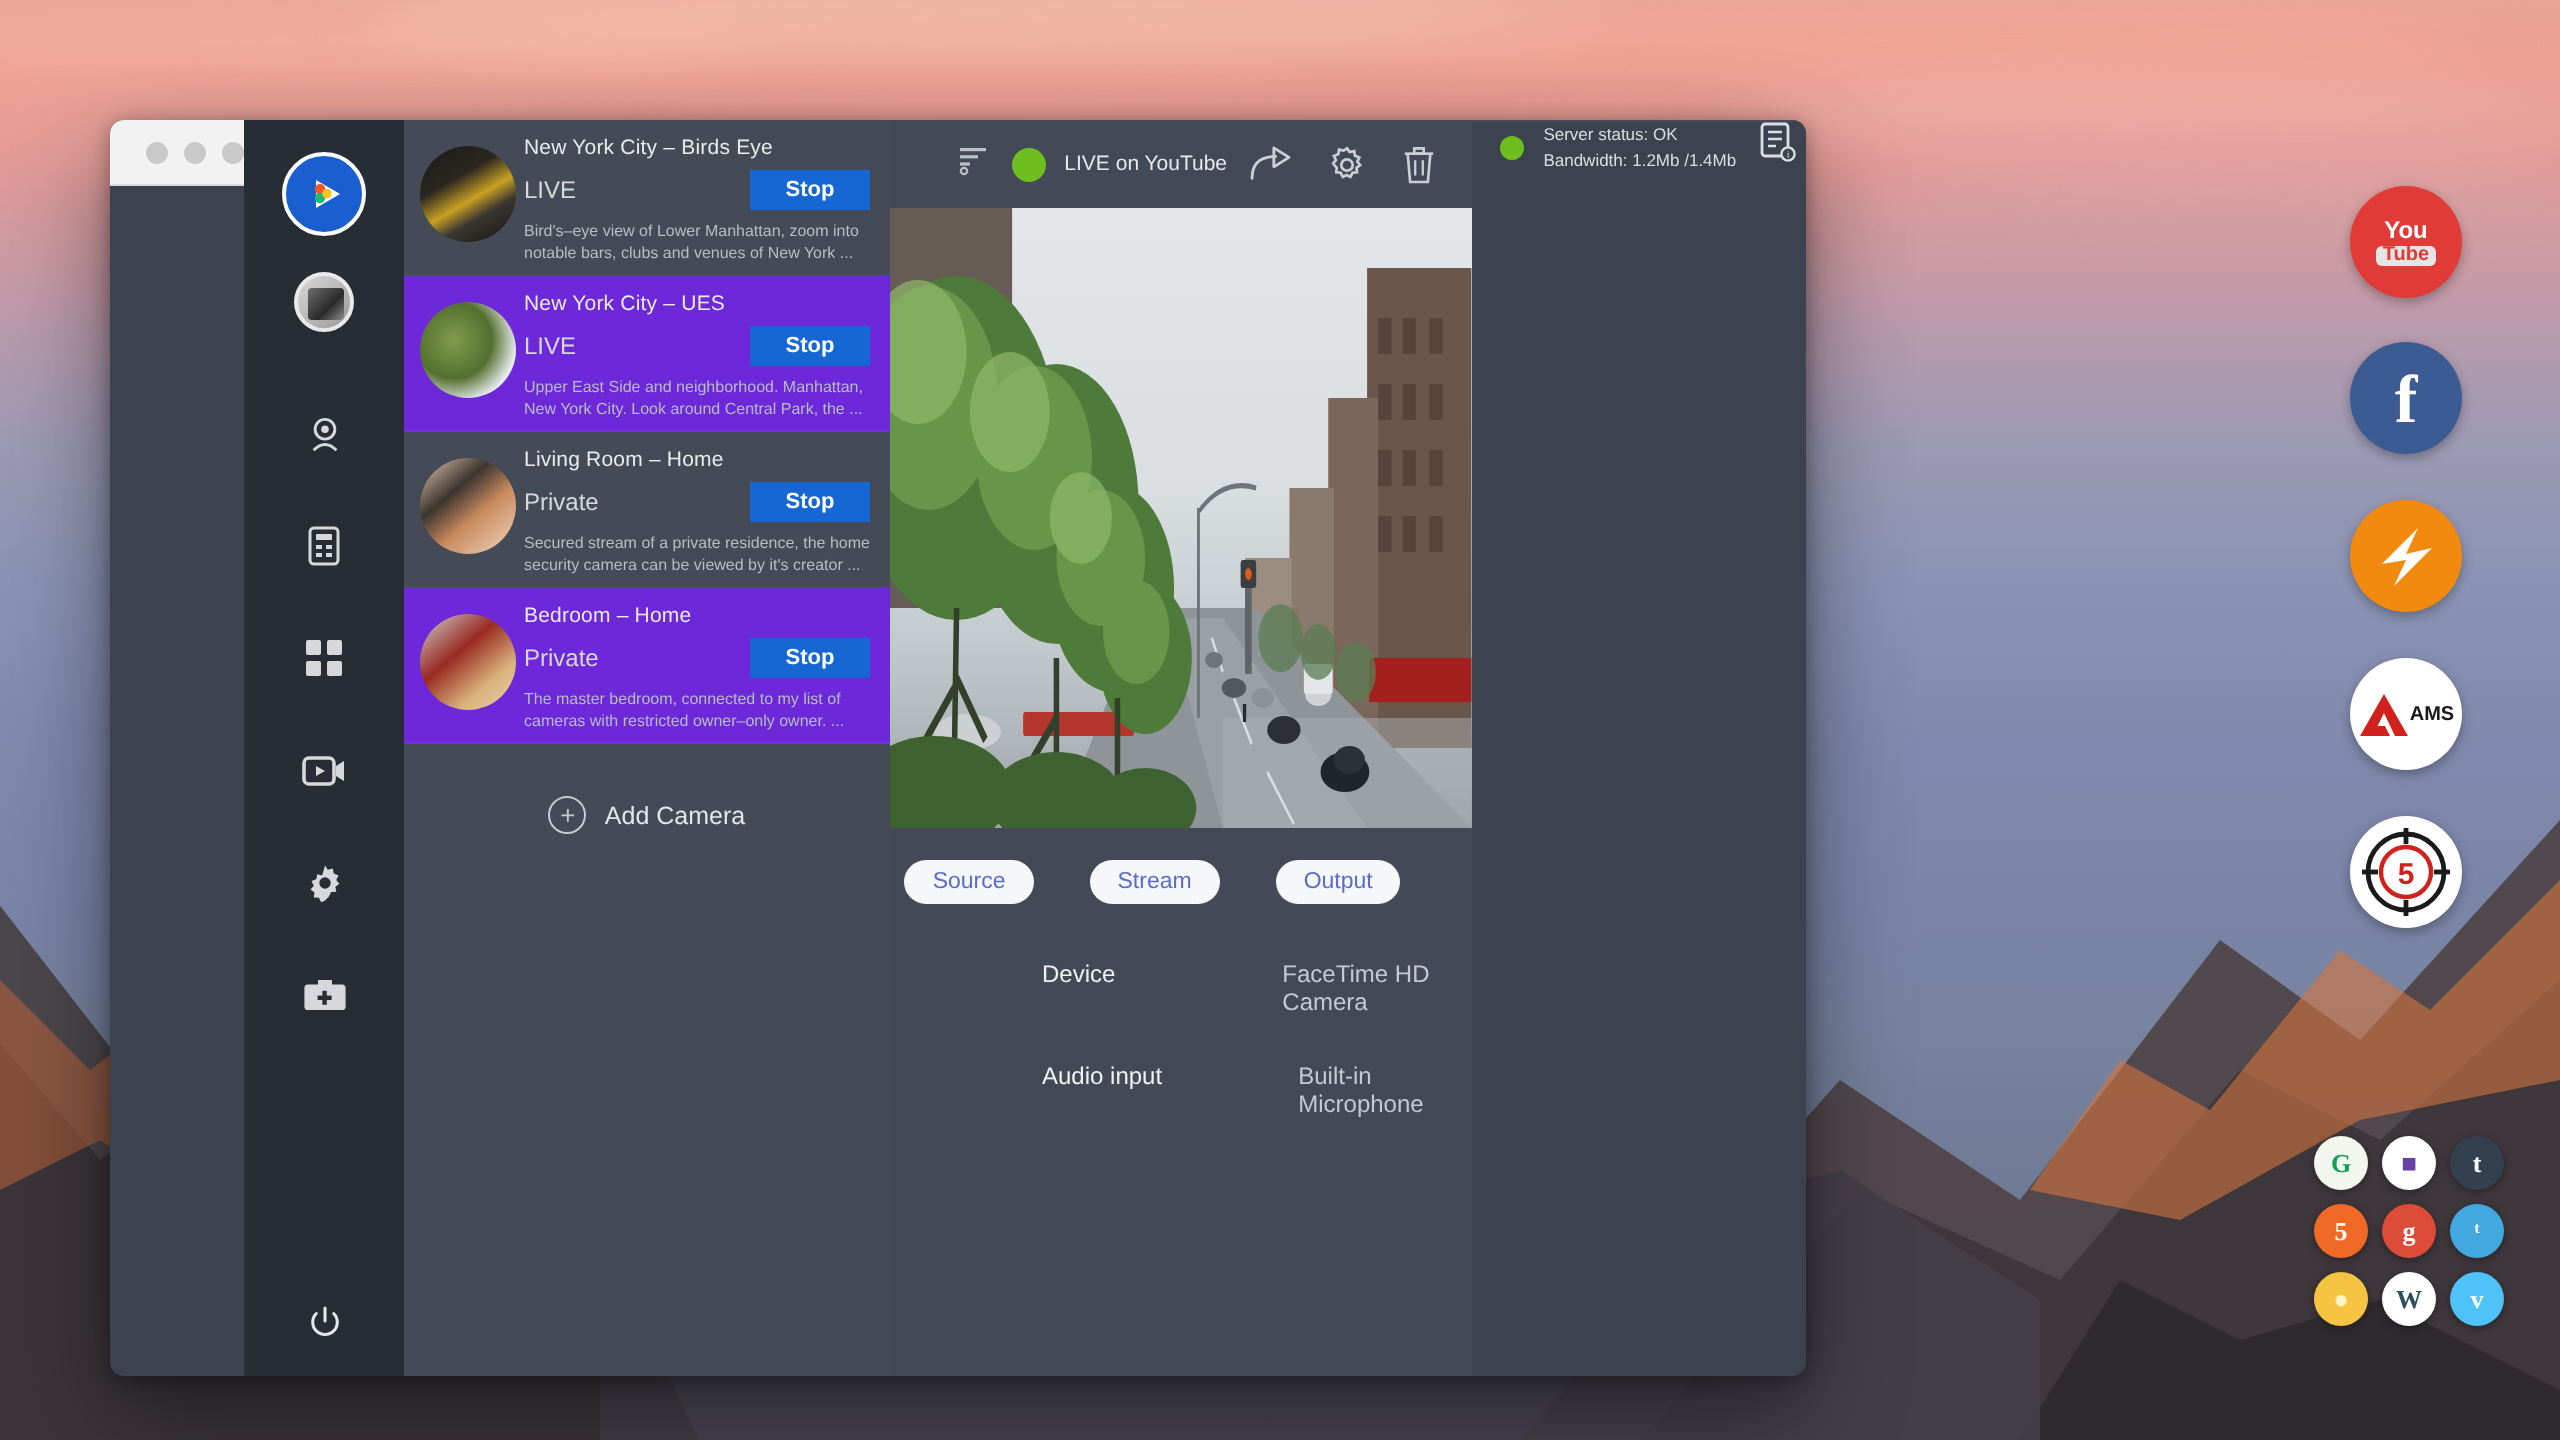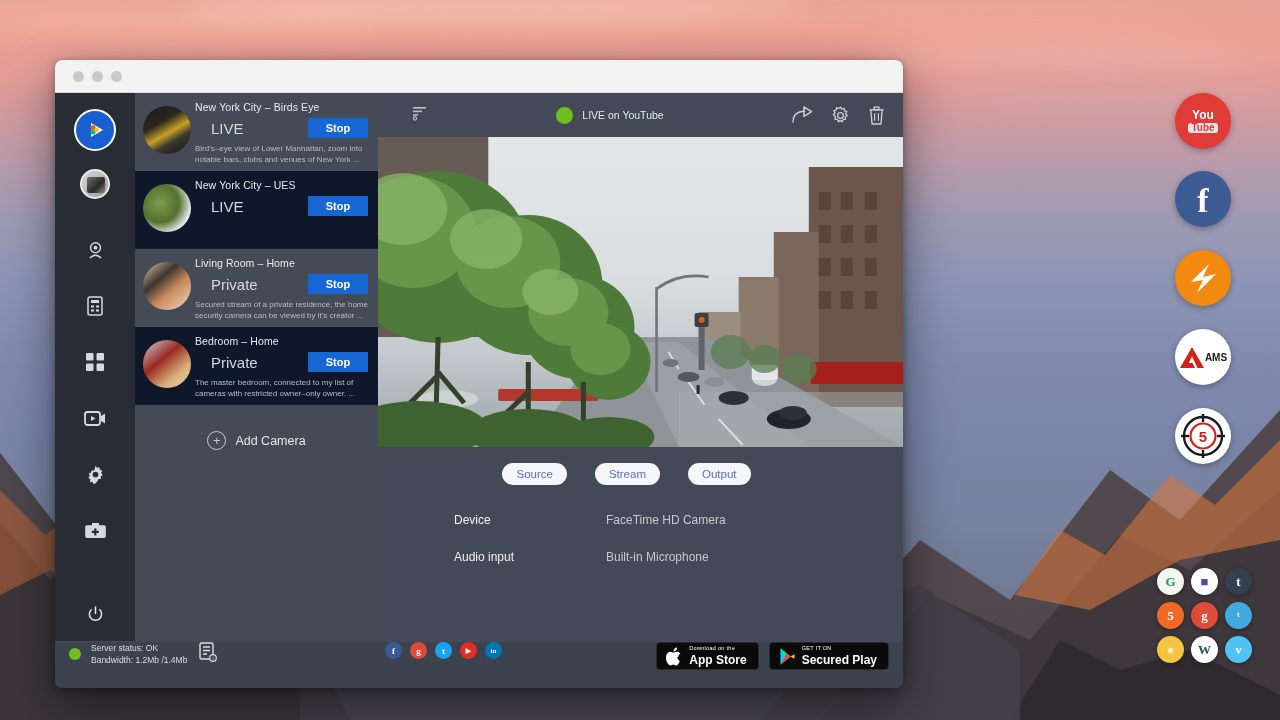--- a/index.html
+++ b/index.html
@@ -26,21 +26,21 @@
   }
   
   .mtn { position: absolute; pointer-events: none; }
 
   
   #window {
     position: absolute; left: 55px; top: 60px;
     width: 848px; height: 628px;
     border-radius: 7px; overflow: hidden;
     box-shadow: 0 18px 50px rgba(0,0,0,0.45), 0 2px 10px rgba(0,0,0,0.35);
-    display: flex; flex-direction: column;
+    display: flex; flex-direction: row;
     background: #3c424e;
   }
   #titlebar {
     height: 33px; background: #f2f2f2; flex: 0 0 33px;
     display: flex; align-items: center; padding-left: 18px; gap: 8px;
     border-bottom: 1px solid #dcdcdc;
   }
   .dot { width: 11px; height: 11px; border-radius: 50%; background: #c9c9c9; }
 
   #body { flex: 1; display: flex; min-height: 0; }
@@ -82,32 +82,32 @@
   
   #list {
     width: 243px; flex: 0 0 243px; background: #444a56;
     display: flex; flex-direction: column; overflow: hidden;
   }
   .cam {
     position: relative; height: 78px; padding: 8px 10px 8px 60px;
     border-bottom: 1px solid rgba(255,255,255,0.045);
     cursor: pointer;
   }
-  .cam.alt { background: #0f172a; }
+  .cam.alt { background: #6d28d9; }
   .thumb {
     position: absolute; left: 8px; top: 13px;
     width: 48px; height: 48px; border-radius: 50%; overflow: hidden;
     background: #2b2f38;
   }
   .cam-title {
     font-size: 10.5px; color: #e9eaec; letter-spacing: .1px;
     white-space: nowrap; overflow: hidden; text-overflow: ellipsis;
   }
   .cam-row { display: flex; align-items: center; margin-top: 5px; height: 20px; }
-  .cam-state { font-size: 15px; color: #d6d8db; flex: 1; margin-left: 16px; }
+  .cam-state { font-size: 12px; color: #d6d8db; flex: 1; }
   .cam-btn {
     min-width: 60px; height: 20px; border-radius: 0;
     background: #1666d4; color: #fff; font-size: 11px; font-weight: bold;
     display: flex; align-items: center; justify-content: center;
     cursor: pointer; border: none; font-family: inherit;
   }
   .cam-desc {
     font-size: 8px; color: #b9bcc3; line-height: 1.42; margin-top: 5px;
     max-height: 23px; overflow: hidden;
   }
@@ -313,20 +313,21 @@
             </div>
             <div class="cam-desc">Bird's–eye view of Lower Manhattan, zoom into notable bars, clubs and venues of New York ...</div>
           </div>
           <div class="cam alt">
             <div class="thumb" style="background:radial-gradient(circle at 35% 40%,#7f9c4e 0%,#54702f 45%,#e9eef2 75%,#c3ccd2 100%)"></div>
             <div class="cam-title">New York City – UES</div>
             <div class="cam-row">
               <div class="cam-state">LIVE</div>
               <div class="cam-btn">Stop</div>
             </div>
+            <div class="cam-desc">Upper East Side and neighborhood. Manhattan, New York City. Look around Central Park, the ...</div>
           </div>
           <div class="cam">
             <div class="thumb" style="background:linear-gradient(140deg,#e8cbb2 0%,#3d3530 35%,#c98a5e 60%,#f0d9c2 100%)"></div>
             <div class="cam-title">Living Room – Home</div>
             <div class="cam-row">
               <div class="cam-state">Private</div>
               <div class="cam-btn">Stop</div>
             </div>
             <div class="cam-desc">Secured stream of a private residence, the home security camera can be viewed by it's creator ...</div>
           </div>

